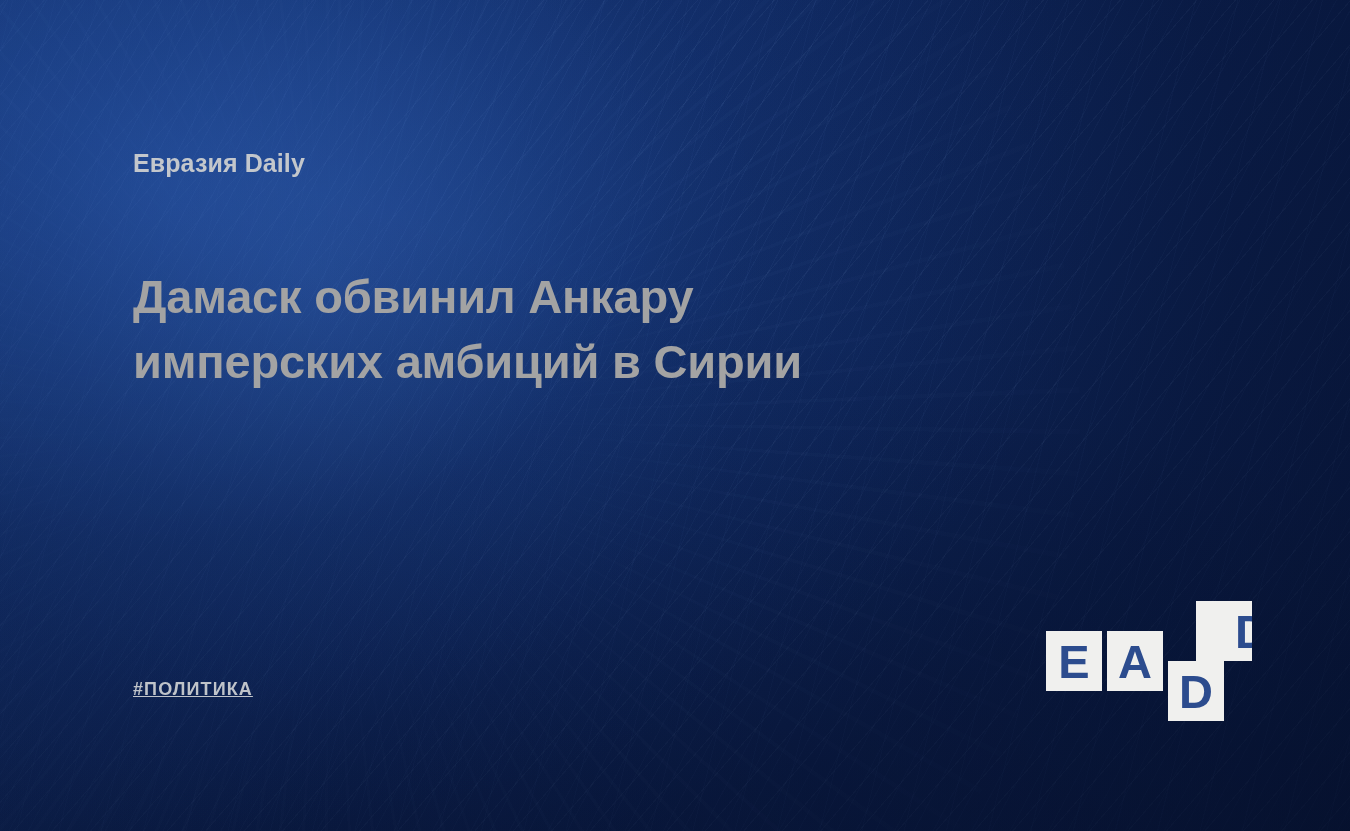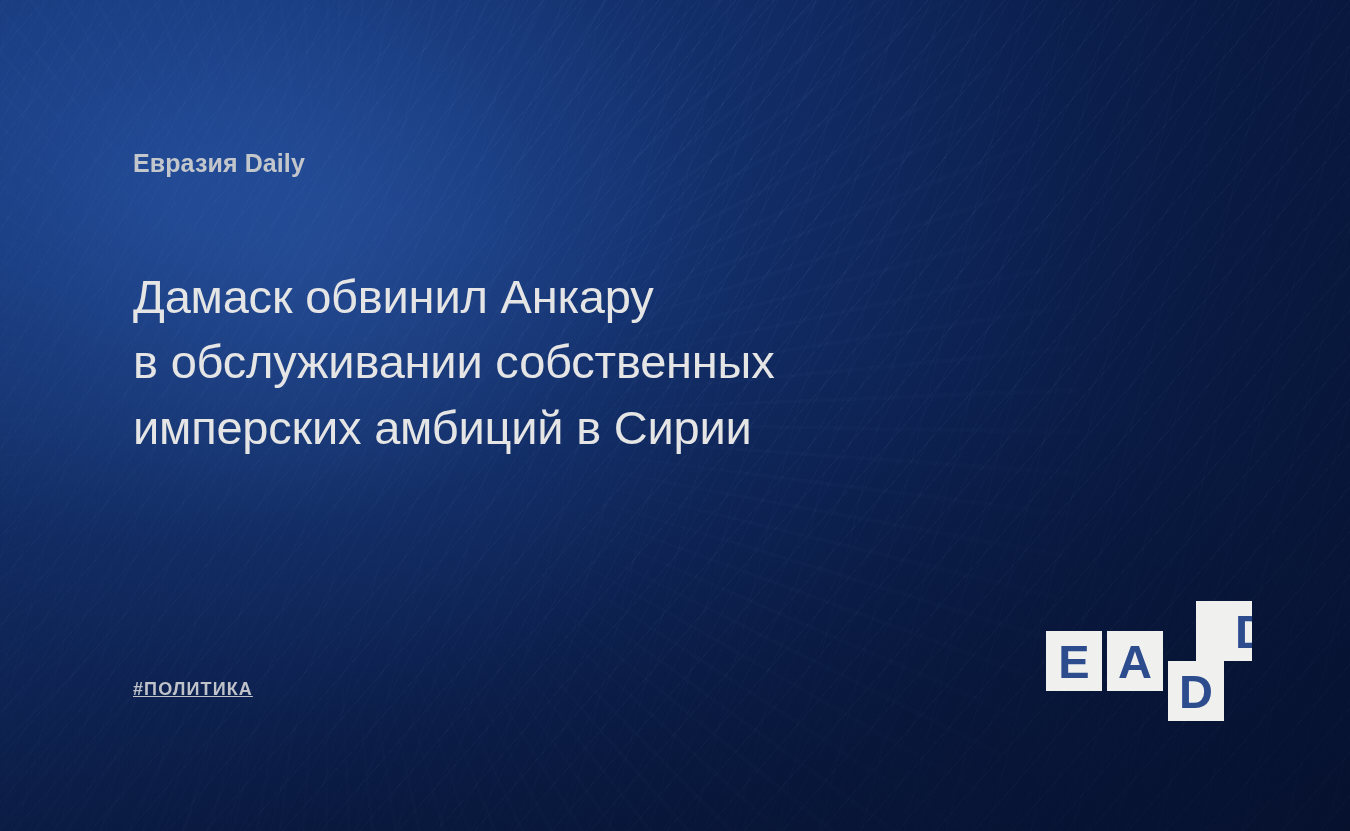--- a/index.html
+++ b/index.html
@@ -122,23 +122,23 @@
     letter-spacing: 0.1px;
     white-space: nowrap;
     margin-top: 12px;
   }
 
   .headline {
     position: absolute;
     left: 133px;
     top: 264px;
     width: 880px;
-    color: #e5e5e5;
+    color: #a3a3a3;
     font-size: 47px;
-    font-weight: normal;
+    font-weight: bold;
     line-height: 1.39;
     letter-spacing: -0.2px;
   }
   .headline .ln { display: block; white-space: nowrap; }
 
   .tag {
     position: absolute;
     left: 133px;
     top: 679px;
     font-size: 18px;
@@ -205,21 +205,20 @@
   <div class="trails-c"></div>
   <div class="glow"></div>
   <div class="bg-vignette"></div>
 
   <div class="content">
 
     <div class="brand">Евразия Daily</div>
 
     <div class="headline">
       <span class="ln">Дамаск обвинил Анкару</span>
-      <span class="ln">в обслуживании собственных</span>
       <span class="ln">имперских амбиций в Сирии</span>
     </div>
 
     <div class="tag">#ПОЛИТИКА</div>
 
     <div class="logo">
       <div class="logo-tile tile-e">
         <span class="logo-letter">E</span>
       </div>
       <div class="logo-tile tile-a">

